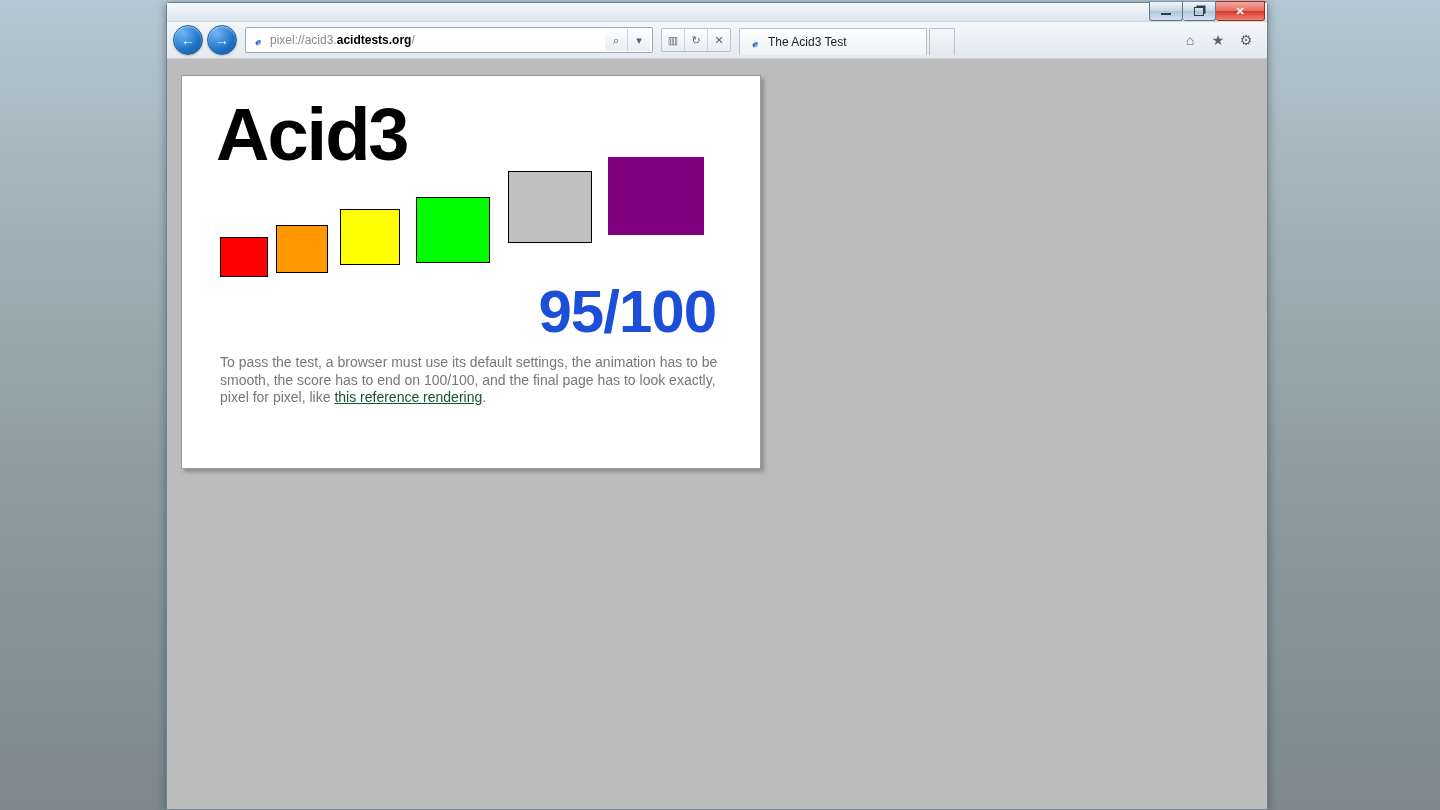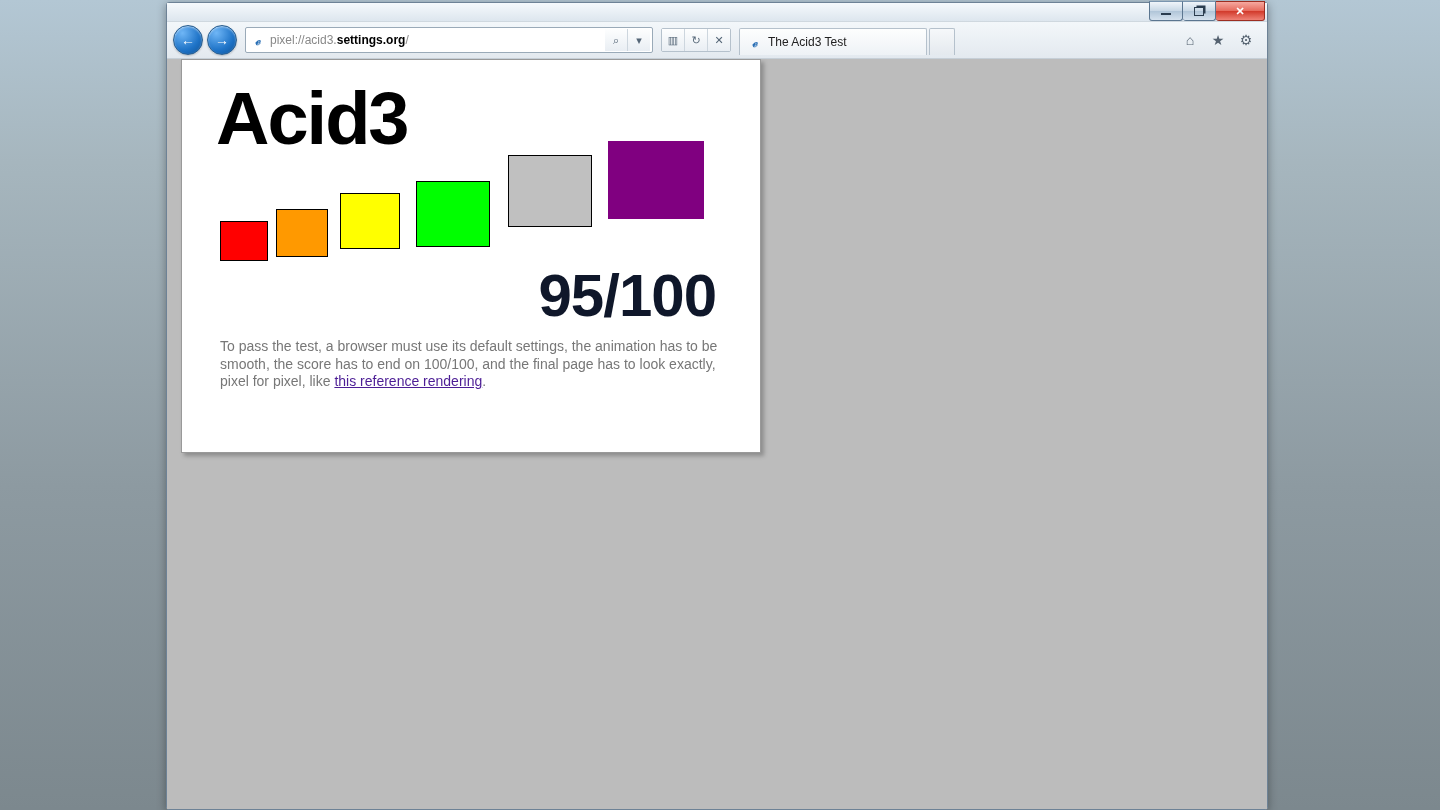--- a/index.html
+++ b/index.html
@@ -180,21 +180,21 @@
     flex:1;
     background:#bcbcbc;
     position:relative;
     overflow:auto;
   }
 
   
   .acid-card {
     position:absolute;
     left:14px;
-    top:0;
+    top:16px;
     width:580px;
     height:394px;
     background:#fff;
     border:1px solid #999;
     box-shadow: 3px 3px 4px rgba(0,0,0,.25);
     padding: 16px 28px 16px 38px;
     box-sizing:border-box;
     font-family: Arial, Helvetica, sans-serif;
   }
   .acid-title {
@@ -219,29 +219,29 @@
   .b3{ left:120px; width:60px; height:56px; background:#ffff00; bottom:6px;}
   .b4{ left:196px; width:74px; height:66px; background:#00ff00; bottom:8px;}
   .b5{ left:288px; width:84px; height:72px; background:#c0c0c0; bottom:28px;}
   .b6{ left:388px; width:96px; height:78px; background:#800080; bottom:36px; border:none;}
   .acid-score{
     font-size:60px;
     font-weight:bold;
     text-align:right;
     margin:6px 16px 8px 0;
     letter-spacing:-1px;
-    color:#0f172a;
+    color:#1d4ed8;
   }
   .acid-blurb{
     font-size:14px;
     line-height:1.25;
     color:#777;
     max-width:500px;
   }
-  .acid-blurb a{ color:#4c1d95; }
+  .acid-blurb a{ color:#14532d; }
 
 </style>
 </head>
 <body>
 
 <div class="desktop">
   <div class="browser-window">
 
     <div class="titlebar">
       <div class="win-controls">
@@ -255,21 +255,21 @@
       <div class="nav-circle">
         <span>←</span>
       </div>
       <div class="nav-circle">
         <span>→</span>
       </div>
 
       <div class="addr-wrap">
         <span class="ie-fav">ℯ</span>
         <span class="addr-text" style="color:#888;">
-          <span>pixel://acid3.</span><b style="color:#000;">settings.org</b><span>/</span>
+          <span>pixel://acid3.</span><b style="color:#000;">acidtests.org</b><span>/</span>
         </span>
         <div class="addr-group" style="margin-left:auto;">
           <div class="addr-btn">
               <span>⌕</span>
             </div>
           <div class="addr-btn">
               <span>▾</span>
             </div>
         </div>
       </div>

